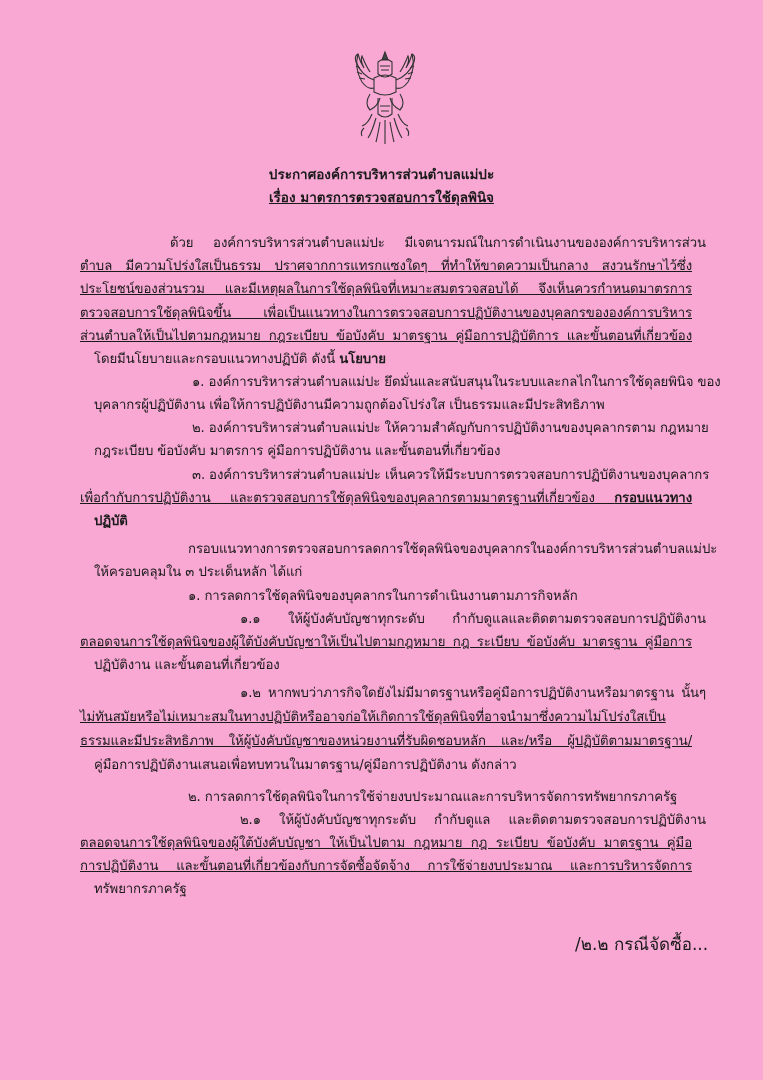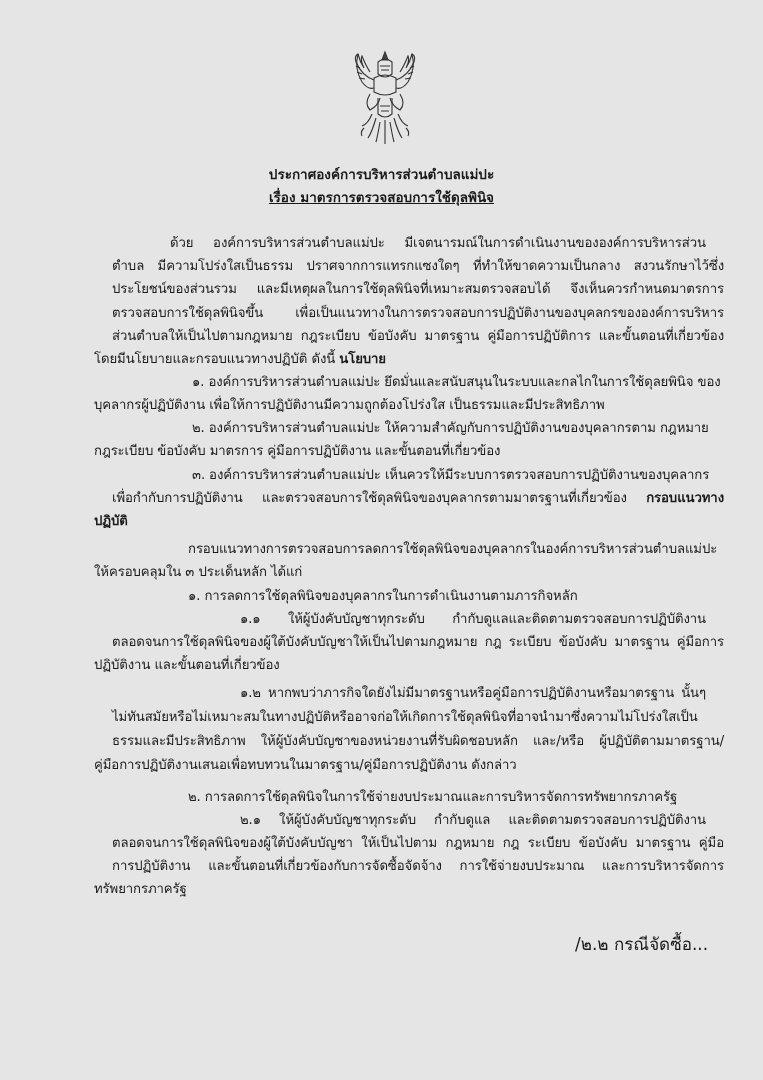--- a/index.html
+++ b/index.html
@@ -1,24 +1,24 @@
 <!DOCTYPE html>
 <html><head>
 <meta charset="utf-8">
 <style>
   html, body { margin: 0; padding: 0; background: #ffffff; }
   body { width: 763px; height: 1080px; position: relative; overflow: hidden;
          font-family: "DejaVu Sans", "Liberation Sans", sans-serif; color: #1a1a1a; }
-  .page { position: absolute; left: 0; top: 0; width: 763px; height: 1080px; background: #e5e5e5; }
+  .page { position: absolute; left: 0; top: 0; width: 763px; height: 1080px; background: #f9a8d4; }
   .emblem { position: absolute; left: 350px; top: 48px; width: 70px; height: 98px; }
   .title { position: absolute; left: 0; width: 763px; text-align: center; font-weight: bold;
            font-size: 13.5px; white-space: nowrap; }
   .ln { position: absolute; font-size: 13.2px; white-space: nowrap; line-height: 18px; letter-spacing: -0.1px; }
   .ln b { font-weight: bold; }
-  .justify { left: 112px; width: 612px; text-align: justify; text-align-last: justify; }
+  .justify { left: 80px; width: 612px; text-align: justify; text-align-last: justify; text-decoration: underline; }
   .footer-ref { position: absolute; left: 575px; top: 930px; font-size: 17px; white-space: nowrap; }
 </style>
 </head>
 <body>
 
 <div class="page">
 
   <svg class="emblem" viewBox="0 0 70 98">
     <g fill="none" stroke="#333" stroke-width="1.1">
       <path d="M35 4 L32 12 L38 12 Z" fill="#444"></path>

